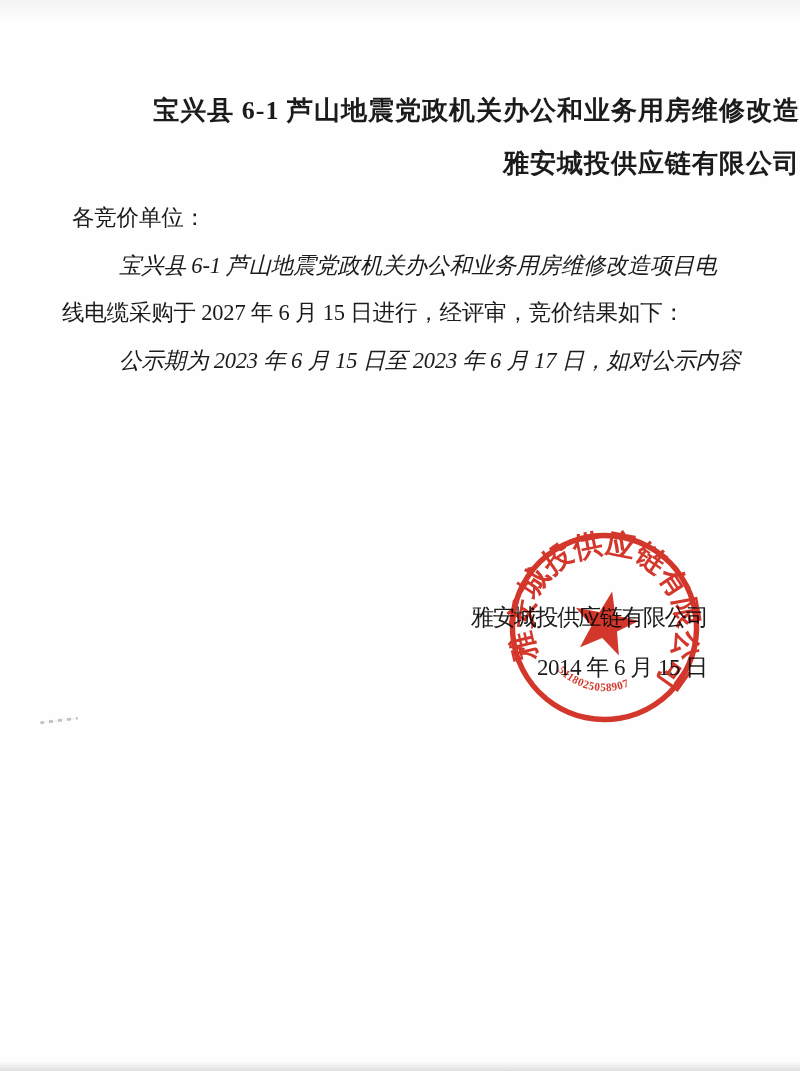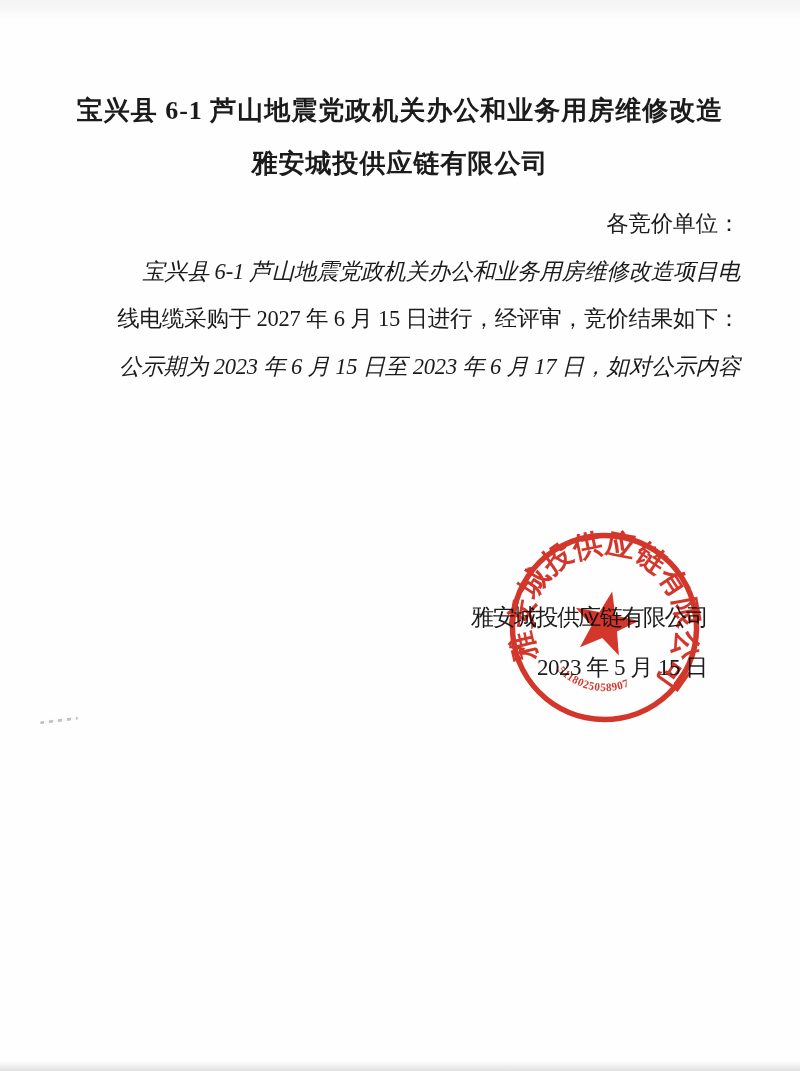--- a/index.html
+++ b/index.html
@@ -26,36 +26,35 @@
   .scan-noise-bottom {
     position: absolute; left: 0; bottom: 0; width: 100%; height: 10px;
     background: linear-gradient(to top, rgba(90,90,95,0.18), rgba(90,90,95,0));
     pointer-events: none;
   }
   .title-block {
     position: absolute;
     top: 84px;
     left: 0;
     width: 100%;
-    text-align: center;
+    text-align: right;
     font-weight: bold;
     font-size: 26px;
     line-height: 53px;
     letter-spacing: 1px;
   }
   .body-block {
     position: absolute;
-    top: 200px;
+    top: 194px;
     left: 62px;
     width: 678px;
     font-size: 22.5px;
     line-height: 47.6px;
     letter-spacing: -0.2px;
     white-space: nowrap;
-    text-align: right;
   }
   .line { height: 47.6px; }
   .line.indent { padding-left: 57px; font-style: italic; }
   .line.small-indent { padding-left: 10px; }
   .signature-company {
     position: absolute;
     left: 471px;
     top: 602px;
     font-size: 23px;
     letter-spacing: -1.5px;
@@ -108,21 +107,21 @@
   </div>
 
   <div class="body-block">
     <div class="line small-indent">各竞价单位：</div>
     <div class="line indent">宝兴县 6-1 芦山地震党政机关办公和业务用房维修改造项目电</div>
     <div class="line">线电缆采购于 2027 年 6 月 15 日进行，经评审，竞价结果如下：</div>
     <div class="line indent">公示期为 2023 年 6 月 15 日至 2023 年 6 月 17 日，如对公示内容</div>
   </div>
 
   <div class="signature-company">雅安城投供应链有限公司</div>
-  <div class="signature-date">2023 年 5 月 15 日</div>
+  <div class="signature-date">2014 年 6 月 15 日</div>
 
   <svg class="seal" viewBox="0 0 200 200" xmlns="http://www.w3.org/2000/svg">
     <defs>
       <path id="ringPath" d="M 41.7,145.6 A 74,74 0 1 1 158.3,145.6" fill="none"></path>
       <path id="serialPath" d="M 60.6,150.4 A 64,64 0 0 0 139.4,150.4" fill="none"></path>
     </defs>
     <g transform="rotate(12 100 100)">
       <circle cx="100" cy="100" r="92.5" fill="none" stroke-width="5.5" stroke="#d22c1f"></circle>
       <polygon points="100,63 108.1,85.8 132.3,86.5 113.1,101.3 120,124.5 100,110.8 80,124.5 86.9,101.3 67.7,86.5 91.9,85.8" fill="#d22c1f"></polygon>
       <text font-size="29.5" textLength="324" lengthAdjust="spacingAndGlyphs" fill="#d22c1f">

